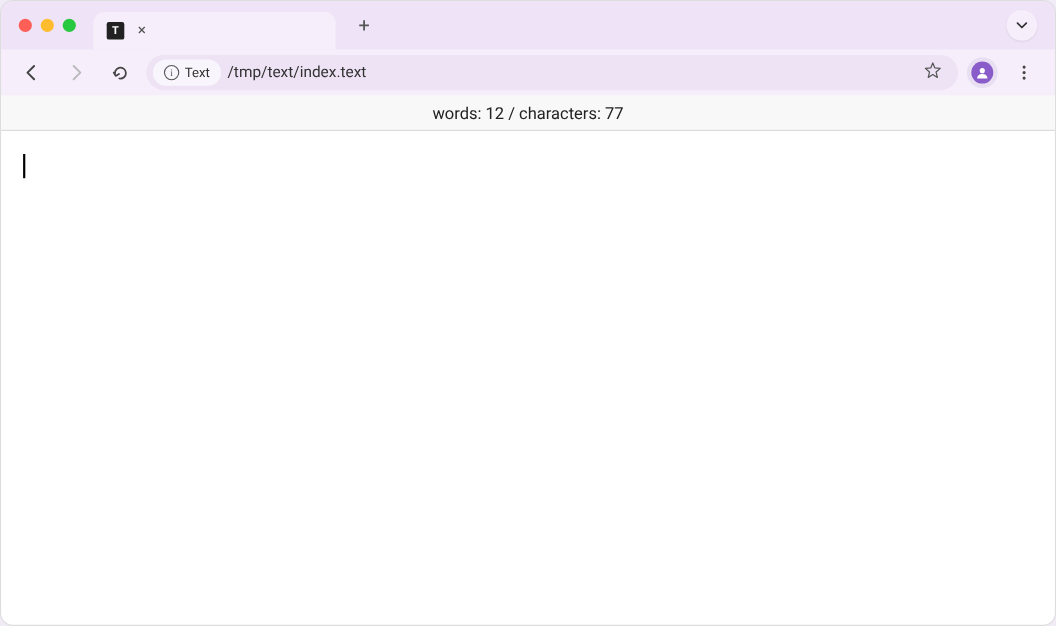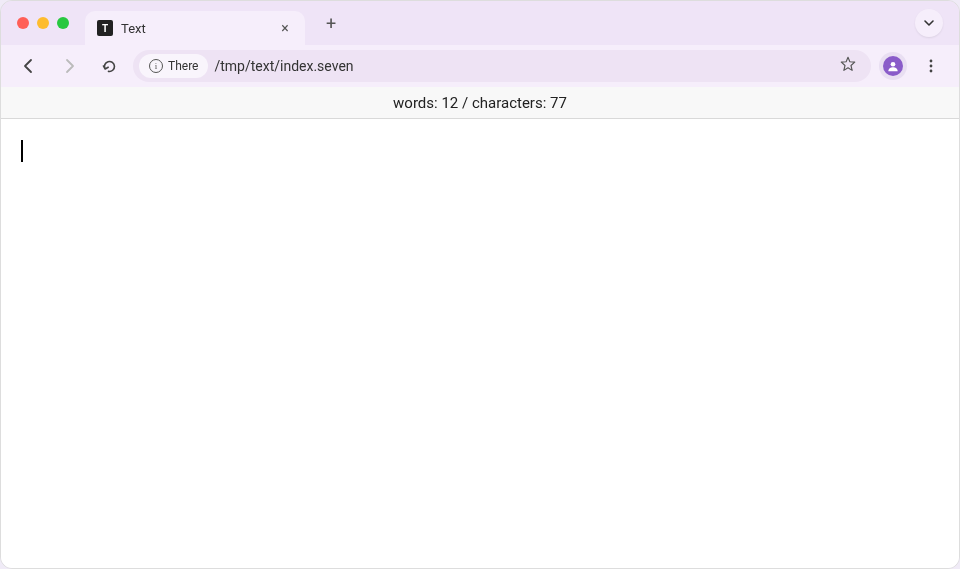--- a/index.html
+++ b/index.html
@@ -235,21 +235,20 @@
 <body>
 
 <div class="titlebar">
   <div class="traffic-lights">
     <div class="traffic-light tl-red"></div>
     <div class="traffic-light tl-yellow"></div>
     <div class="traffic-light tl-green"></div>
   </div>
   <div class="tab">
     <div class="tab-favicon">T</div>
-    <div class="tab-title">Text</div>
     <div class="tab-close">×</div>
   </div>
   <div class="new-tab">+</div>
   <div class="spacer"></div>
   <div class="chevron-btn">
     <svg width="12" height="12" viewBox="0 0 12 12">
         <path d="M2 4 L6 8 L10 4" stroke="#333" stroke-width="1.6" fill="none" stroke-linecap="round" stroke-linejoin="round"></path>
       </svg>
   </div>
 </div>
@@ -266,23 +265,23 @@
       </svg>
   </div>
   <div class="nav-btn">
     <svg width="17" height="17" viewBox="0 0 17 17">
         <path d="M3.5 8.5 A5 5 0 1 1 5.2 12.2 M3.5 8.5 L3.5 5 M3.5 8.5 L7 8.5" stroke="#444" stroke-width="1.6" fill="none" stroke-linecap="round" stroke-linejoin="round" transform="rotate(-30 8.5 8.5)"></path>
       </svg>
   </div>
   <div class="address-bar">
     <div class="file-chip">
       <div class="info-icon">i</div>
-      <span>There</span>
+      <span>Text</span>
     </div>
-    <span class="url-text">/tmp/text/index.seven</span>
+    <span class="url-text">/tmp/text/index.text</span>
     <span class="star-icon">
       <svg width="18" height="18" viewBox="0 0 24 24">
           <path d="M12 3 L14.5 9 L21 9.5 L16 14 L17.5 20.5 L12 17 L6.5 20.5 L8 14 L3 9.5 L9.5 9 Z" stroke="#555" stroke-width="1.5" fill="none" stroke-linejoin="round"></path>
         </svg>
     </span>
   </div>
   <div class="profile-btn">
     <div class="profile-inner">
       <svg viewBox="0 0 24 24" fill="white">
           <circle cx="12" cy="9" r="4"></circle>

